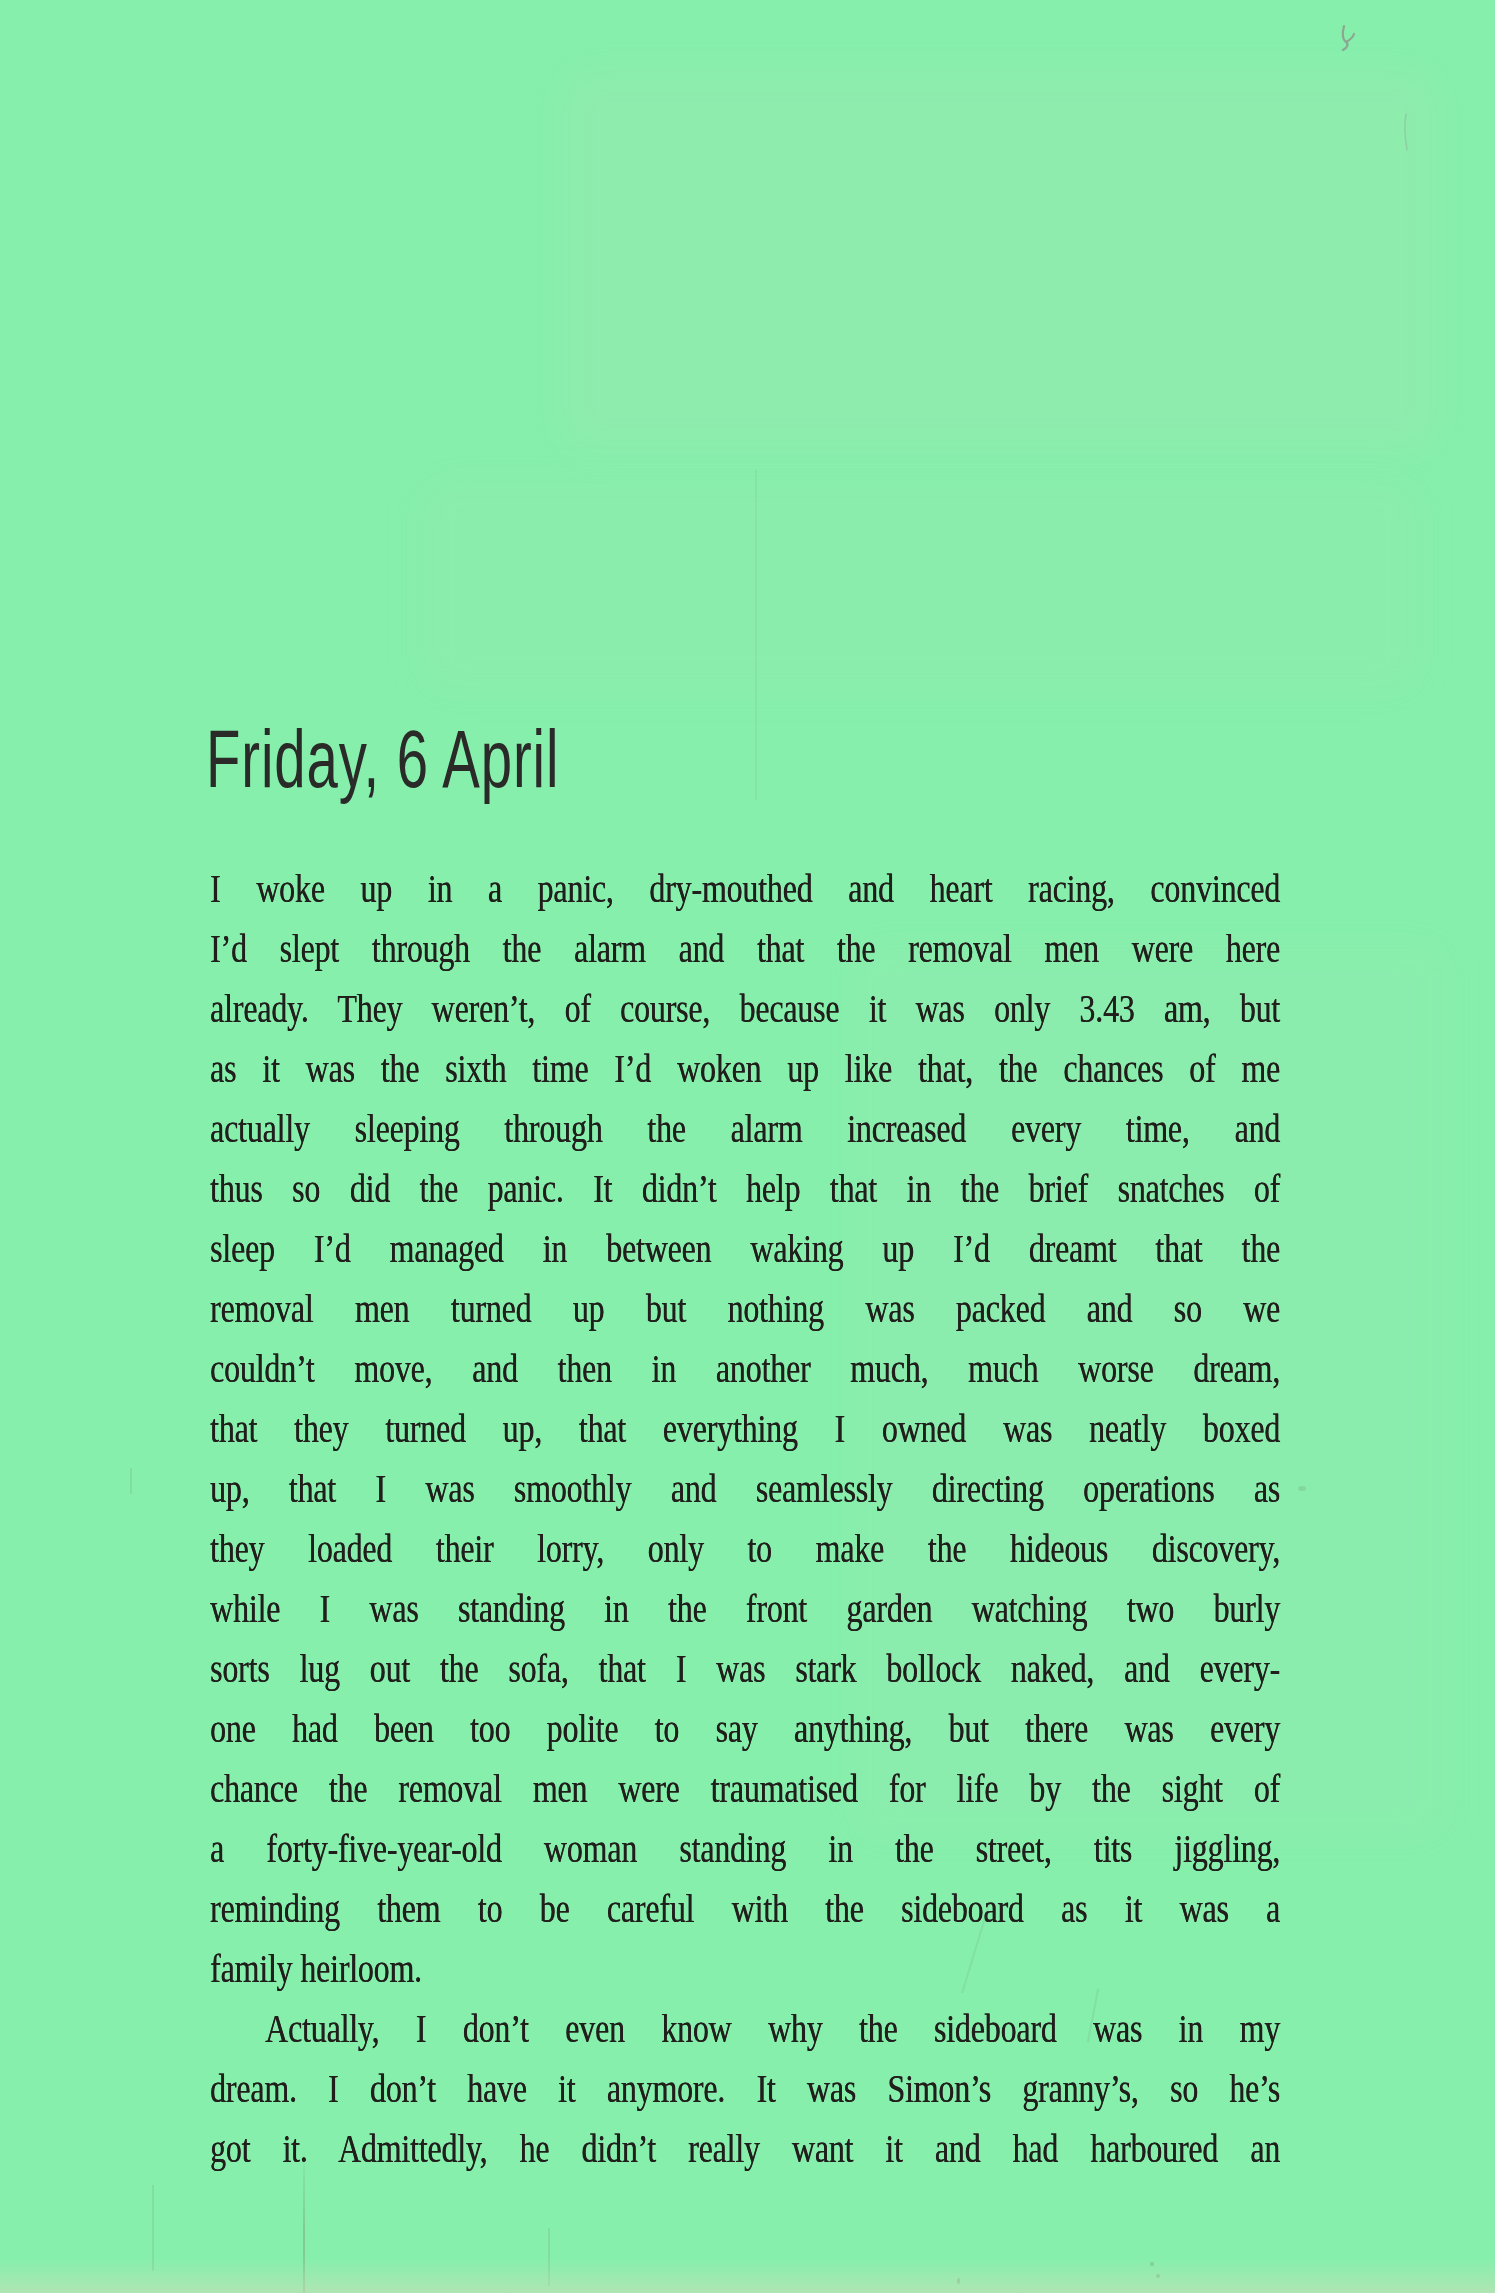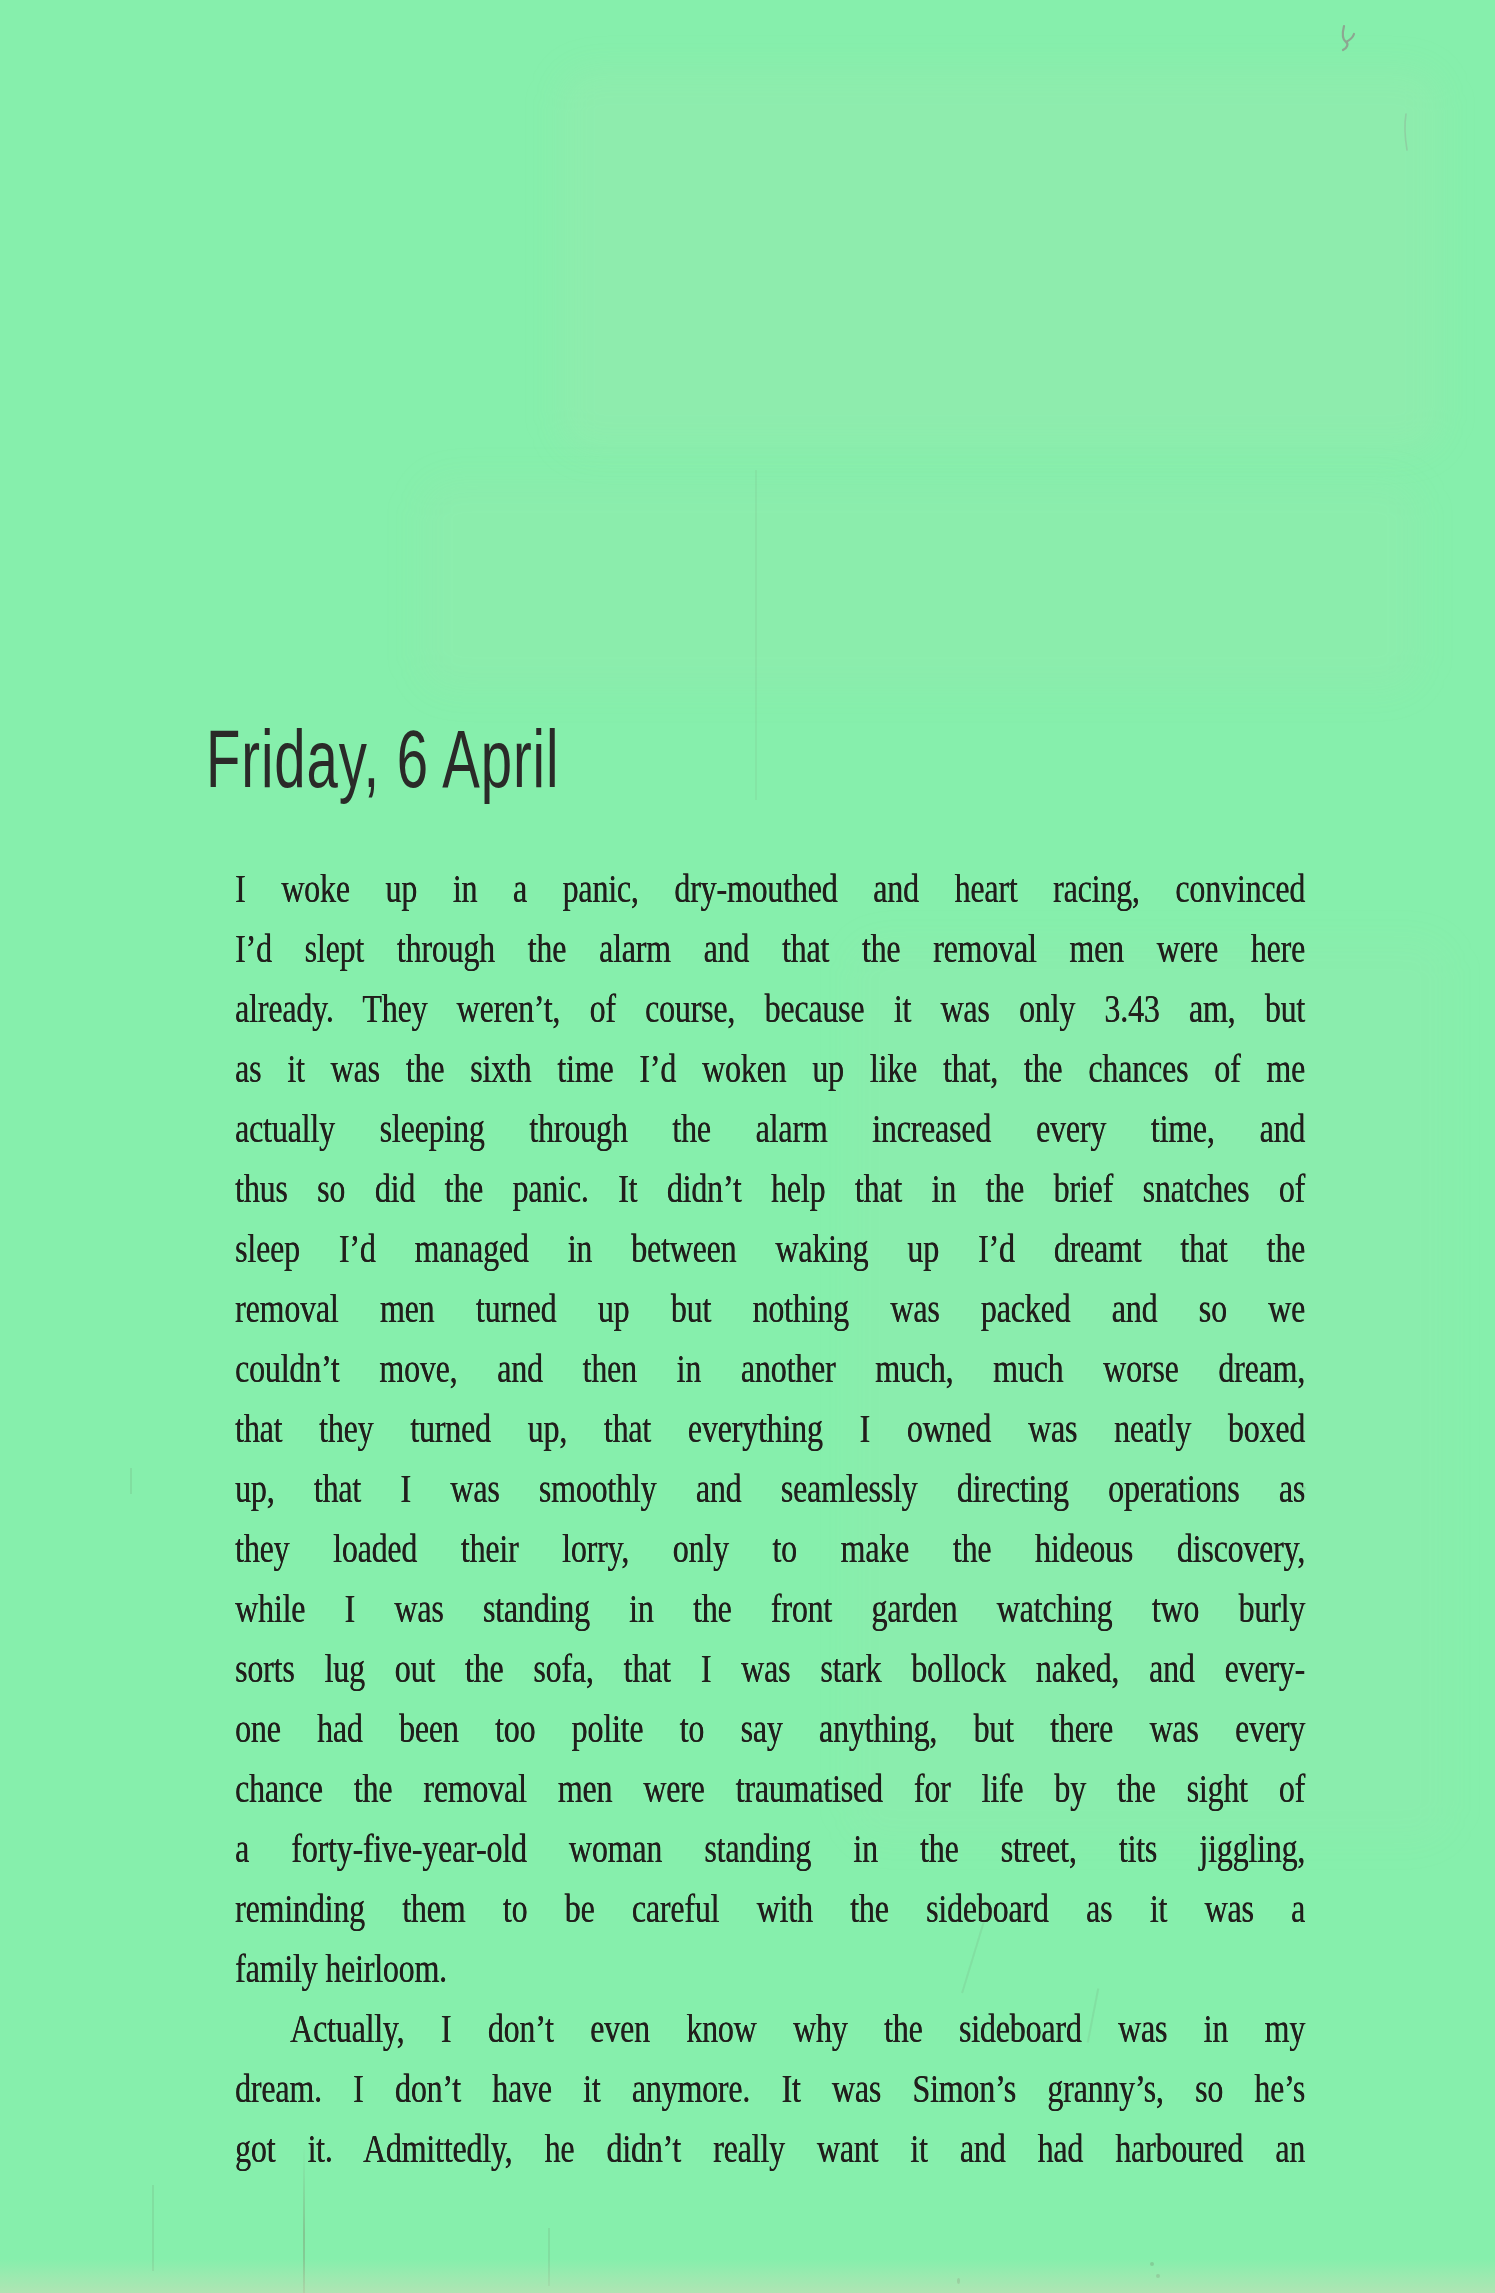--- a/index.html
+++ b/index.html
@@ -45,21 +45,20 @@
     white-space: nowrap;
   }
 
   
   .bodytext {
     position: absolute;
     left: 210px;
     top: 858px;
     width: 1070px;
     color: #211f1c;
-    margin-left: 25px;
   }
   .line {
     height: 60px;
     line-height: 60px;
     font-size: 32px;
     letter-spacing: -0.2px;
     text-align: justify;
     text-align-last: justify;
     text-justify: inter-word;
     transform: scaleY(1.25);

